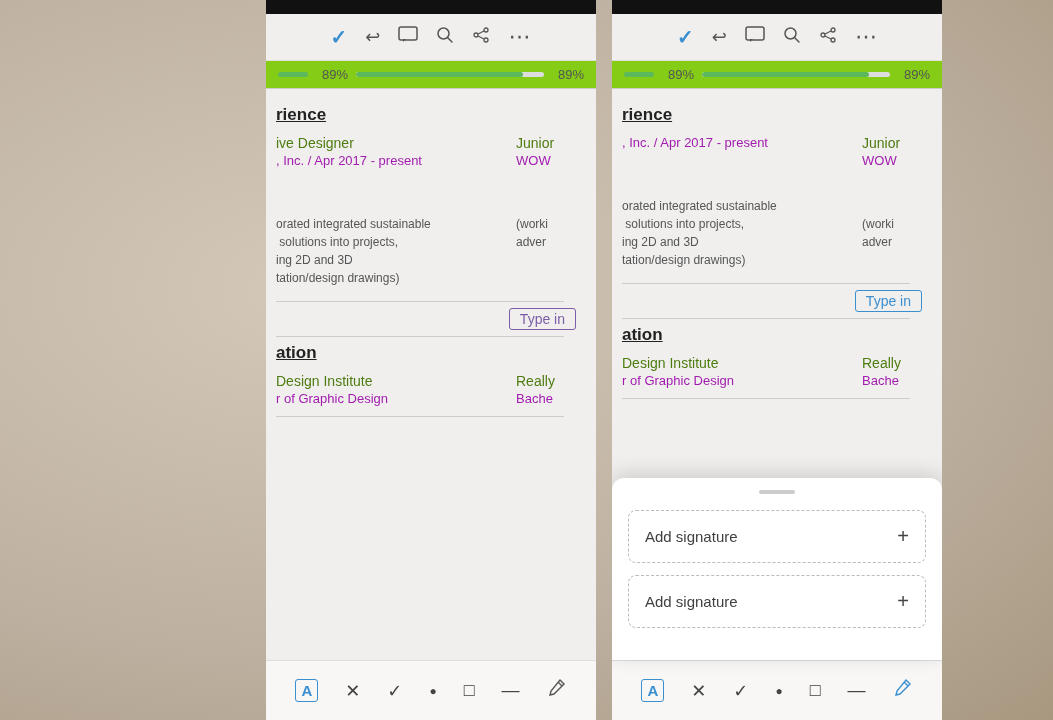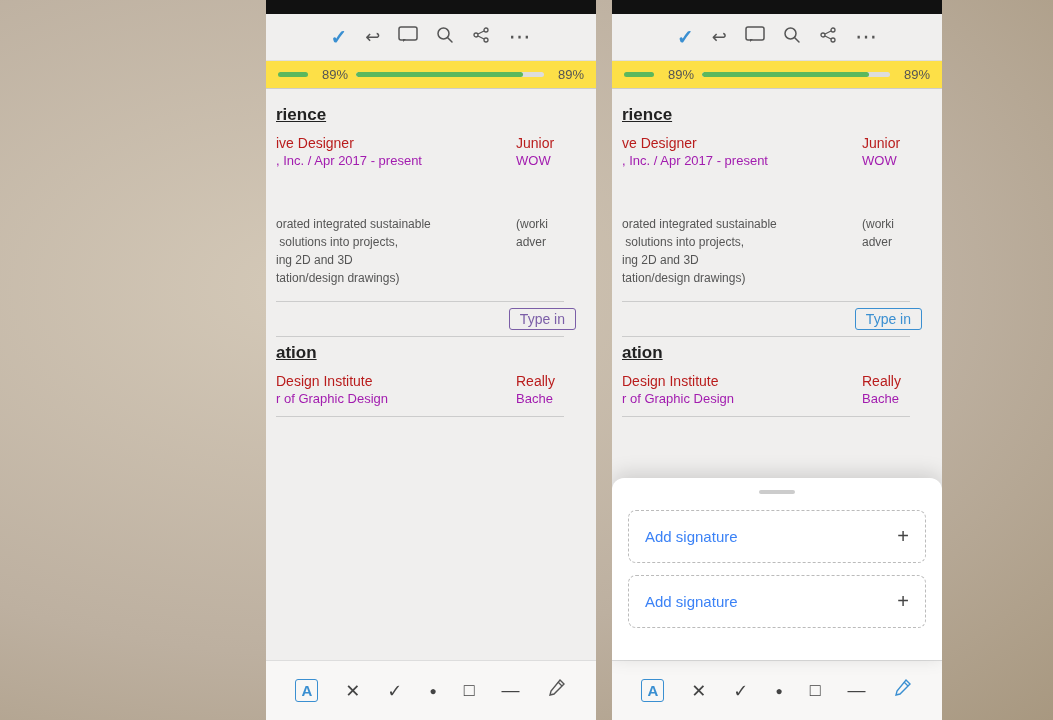--- a/index.html
+++ b/index.html
@@ -45,21 +45,21 @@
       font-size: 20px;
       font-weight: bold;
     }
 
     
     .progress-area {
       display: flex;
       align-items: center;
       padding: 6px 12px;
       gap: 8px;
-      background: #fde047;
+      background: #84cc16;
     }
     .progress-bar-container {
       flex: 1;
       height: 5px;
       background: #ddd;
       border-radius: 3px;
       overflow: hidden;
     }
     .progress-bar-fill {
       height: 100%;
@@ -82,21 +82,21 @@
     .section-heading {
       font-size: 17px;
       font-weight: 600;
       color: #222;
       margin-bottom: 10px;
       text-decoration: underline;
     }
 
     .job-title {
       font-size: 14px;
-      color: #b91c1c;
+      color: #4d7c0f;
       margin-bottom: 2px;
     }
     .job-sub {
       font-size: 13px;
       color: #a21caf;
       margin-bottom: 4px;
     }
     .job-desc {
       font-size: 12px;
       color: #555;
@@ -193,21 +193,21 @@
       justify-content: space-between;
       padding: 14px 16px;
       border: 1.5px dashed #bbb;
       border-radius: 8px;
       background: #fff;
       margin-bottom: 12px;
       cursor: pointer;
     }
     .sheet-btn-label {
       font-size: 15px;
-      color: #3b82f6;
+      color: #404040;
     }
     .sheet-btn-icon {
       font-size: 20px;
       color: #444;
       font-weight: 300;
     }
 
     
     .phones-wrapper {
       display: flex;
@@ -384,21 +384,20 @@
       <span class="progress-label">89%</span>
     </div>
 
     <div style="height:1px;background:#ccc;margin:0 0 6px;"></div>
 
     <div class="doc-content">
       <div class="section-heading">rience</div>
 
       <div class="two-col-row">
         <div class="col-left">
-          <div class="job-title">ve Designer</div>
           <div class="job-sub">, Inc. / Apr 2017 - present</div>
           <div class="job-desc">orated integrated sustainable<br>&nbsp;solutions into projects,<br>ing 2D and 3D<br>tation/design drawings)</div>
         </div>
         <div class="col-right">
           <div class="job-title">Junior</div>
           <div class="job-sub">WOW</div>
           <div class="job-desc">(worki<br>adver</div>
         </div>
       </div>
 

